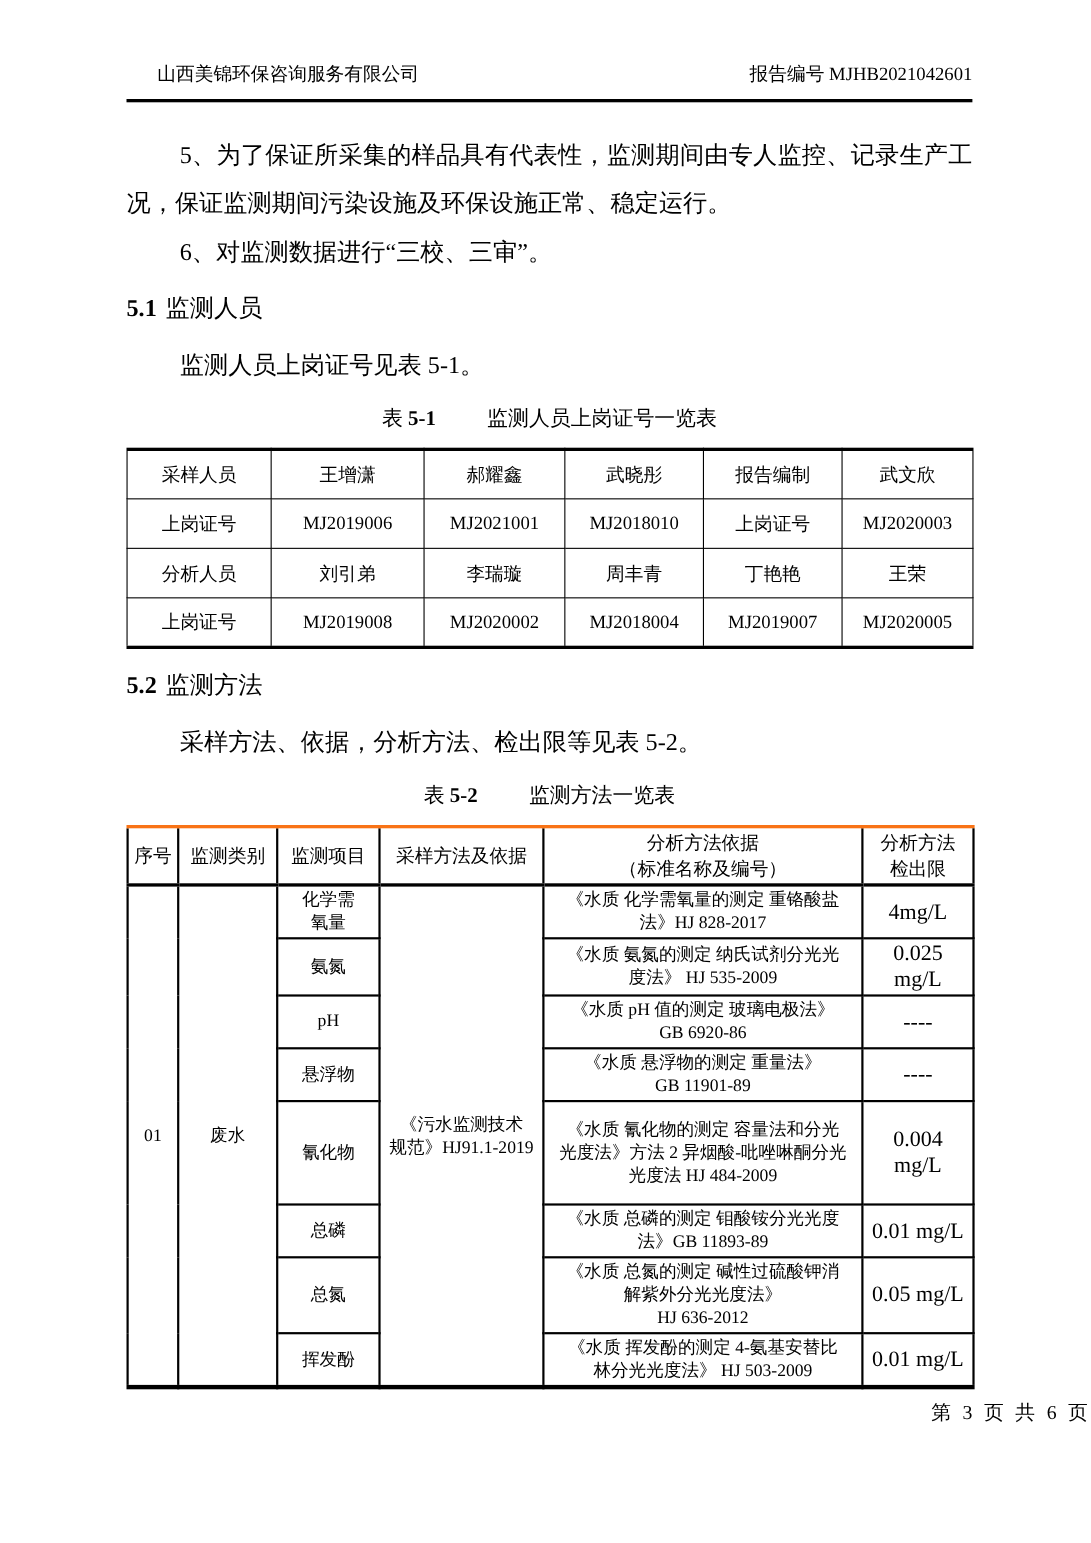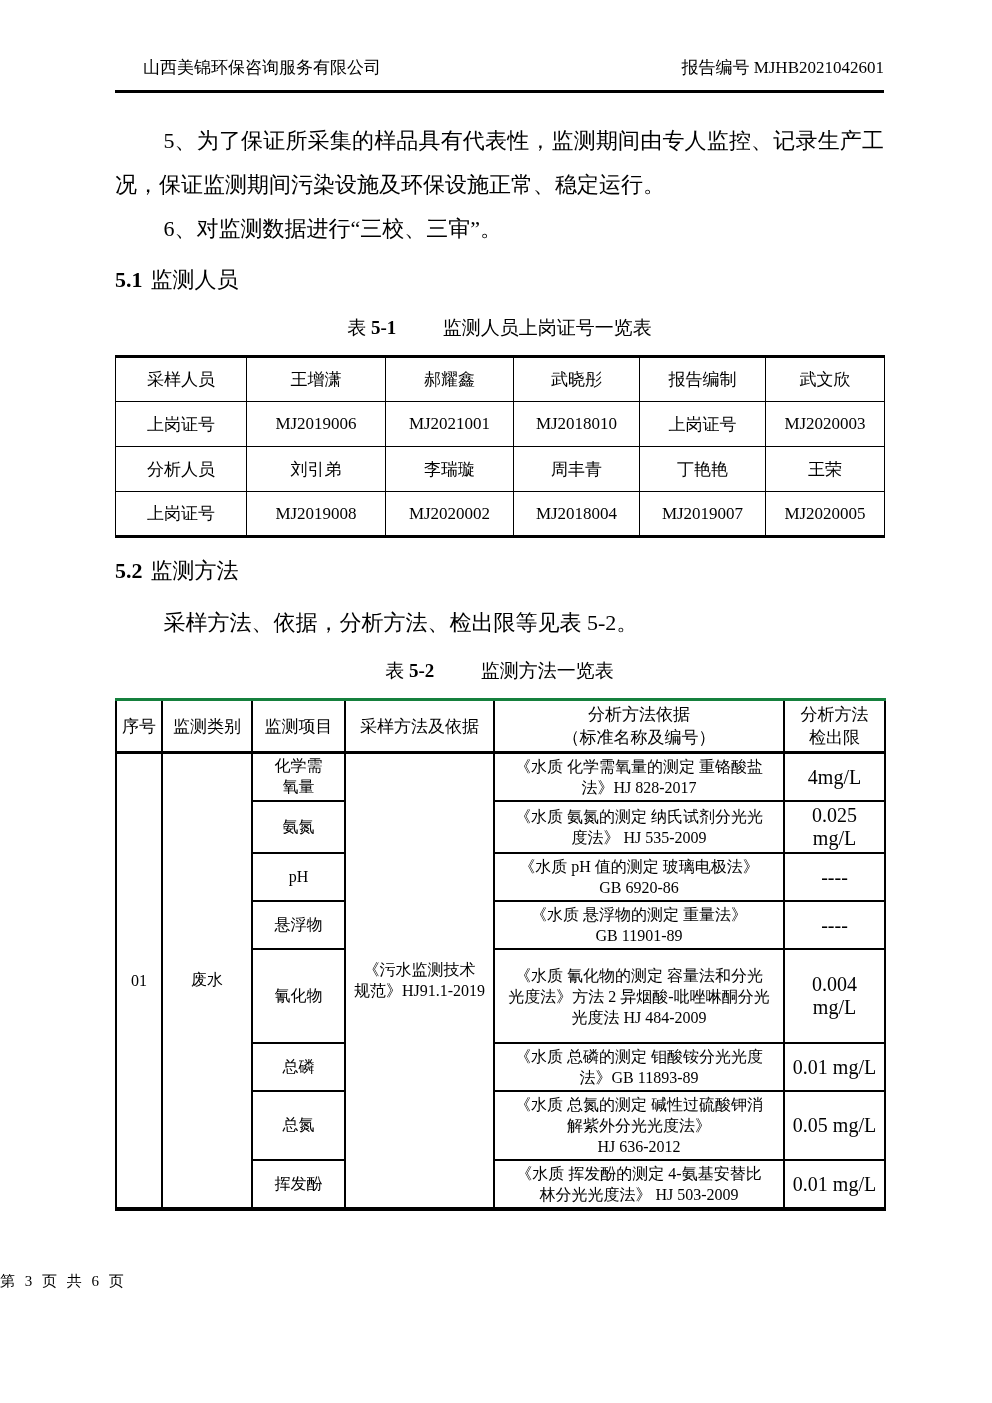--- a/index.html
+++ b/index.html
@@ -78,21 +78,21 @@
   .tbl-51 td {
     border: 1px solid #000;
     text-align: center;
     vertical-align: middle;
     height: 45px;
   }
 
   
   .tbl-52 {
     width: 769px;
-    border-top: 3px solid #15803d;
+    border-top: 3px solid #f97316;
     border-bottom: 4px solid #000;
     font-size: 16px;
     margin-top: 0;
   }
   .tbl-52 th, .tbl-52 td {
     border: 2px solid #000;
     text-align: center;
     vertical-align: middle;
     padding: 2px 3px;
   }
@@ -113,42 +113,43 @@
   .tbl-52 .r8 td { height: 45px; }
   .tbl-52 .method-cell { font-size: 16px; line-height: 21px; }
   .tbl-52 .limit-cell { font-size: 20px; }
 
   
   .doc-footer {
     position: absolute;
     left: 0;
     top: 1272px;
     width: 992px;
-    text-align: left;
-    font-size: 15px;
+    text-align: right;
+    font-size: 18px;
     letter-spacing: 3px;
   }
 </style>
 </head>
 <body>
 
 <div class="page">
   <div class="content">
 
     <header class="doc-header">
       <span>山西美锦环保咨询服务有限公司</span>
       <span>报告编号 MJHB2021042601</span>
     </header>
     <div class="header-rule"></div>
 
     <p class="body-para para-block">5、为了保证所采集的样品具有代表性，监测期间由专人监控、记录生产工况，保证监测期间污染设施及环保设施正常、稳定运行。</p>
     <p class="body-para">6、对监测数据进行“三校、三审”。</p>
 
     <h2 class="sec-head"><span class="sec-num">5.1</span><span>监测人员</span></h2>
 
+    <p class="intro-line">监测人员上岗证号见表 5-1。</p>
 
     <div class="tbl-caption">
       <span>表</span>
       <span class="cap-num">5-1</span>
       <span class="cap-title">监测人员上岗证号一览表</span>
     </div>
 
     <table class="tbl-51">
       <colgroup>
         <col style="width:131px">

